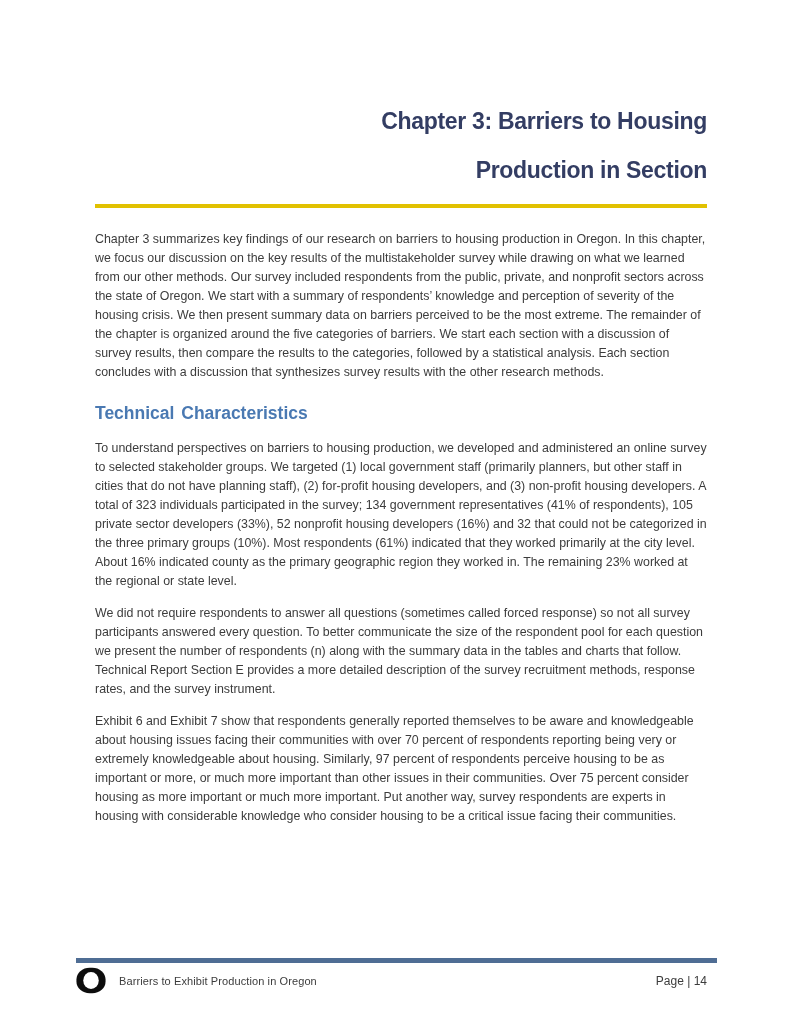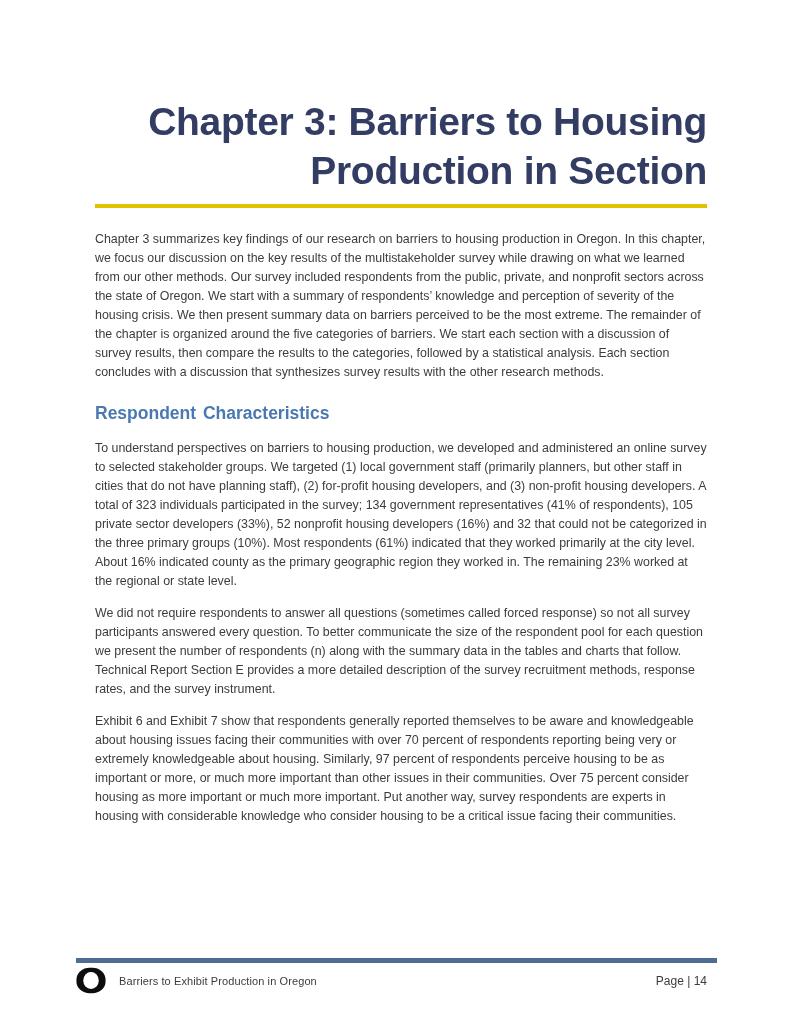--- a/index.html
+++ b/index.html
@@ -22,21 +22,21 @@
   .content{
     position:absolute;
     left:95px;
     top:0;
     width:612px;
   }
   .chapter-title{
     padding-top:97px;
     text-align:right;
     color:var(--navy,#333d63);
-    font-size:39px;
+    font-size:23px;
     line-height:49px;
     font-weight:bold;
     letter-spacing:-0.3px;
   }
   .chapter-title .tl{display:block;}
   .gold-rule{
     margin-top:9px;
     height:4px;
     width:100%;
     background:var(--gold,#e1c100);
@@ -103,21 +103,21 @@
     <h1 class="chapter-title">
       <span class="tl">Chapter 3: Barriers to Housing</span>
       <span class="tl">Production in Section</span>
     </h1>
 
     <div class="gold-rule"></div>
 
     <div class="body-copy">
       <p class="first">Chapter 3 summarizes key findings of our research on barriers to housing production in Oregon. In this chapter, we focus our discussion on the key results of the multistakeholder survey while drawing on what we learned from our other methods. Our survey included respondents from the public, private, and nonprofit sectors across the state of Oregon. We start with a summary of respondents’ knowledge and perception of severity of the housing crisis. We then present summary data on barriers perceived to be the most extreme. The remainder of the chapter is organized around the five categories of barriers. We start each section with a discussion of survey results, then compare the results to the categories, followed by a statistical analysis. Each section concludes with a discussion that synthesizes survey results with the other research methods.</p>
 
-      <h2 class="section-heading">Respondent Characteristics</h2>
+      <h2 class="section-heading">Technical Characteristics</h2>
 
       <p>To understand perspectives on barriers to housing production, we developed and administered an online survey to selected stakeholder groups. We targeted (1) local government staff (primarily planners, but other staff in cities that do not have planning staff), (2) for-profit housing developers, and (3) non-profit housing developers. A total of 323 individuals participated in the survey; 134 government representatives (41% of respondents), 105 private sector developers (33%), 52 nonprofit housing developers (16%) and 32 that could not be categorized in the three primary groups (10%). Most respondents (61%) indicated that they worked primarily at the city level. About 16% indicated county as the primary geographic region they worked in. The remaining 23% worked at the regional or state level.</p>
 
       <p>We did not require respondents to answer all questions (sometimes called forced response) so not all survey participants answered every question. To better communicate the size of the respondent pool for each question we present the number of respondents (n) along with the summary data in the tables and charts that follow. Technical Report Section E provides a more detailed description of the survey recruitment methods, response rates, and the survey instrument.</p>
 
       <p>Exhibit 6 and Exhibit 7 show that respondents generally reported themselves to be aware and knowledgeable about housing issues facing their communities with over 70 percent of respondents reporting being very or extremely knowledgeable about housing. Similarly, 97 percent of respondents perceive housing to be as important or more, or much more important than other issues in their communities. Over 75 percent consider housing as more important or much more important. Put another way, survey respondents are experts in housing with considerable knowledge who consider housing to be a critical issue facing their communities.</p>
     </div>
   </div>
 
   <div class="footer">

